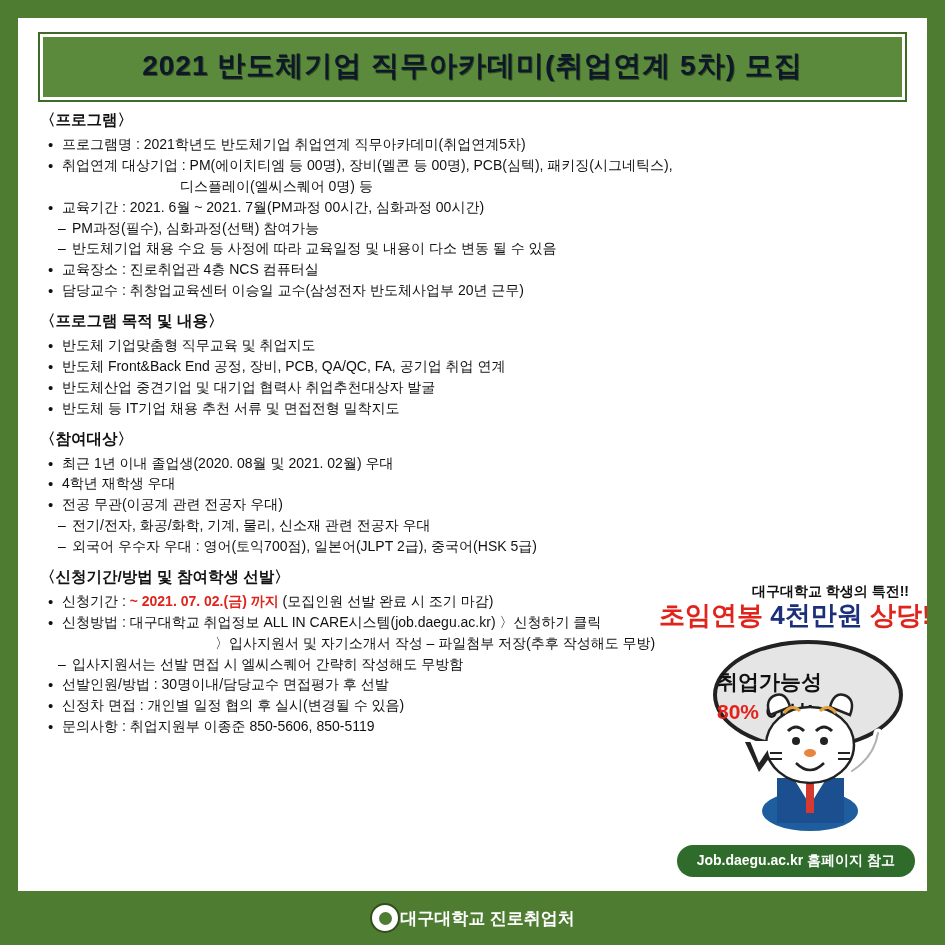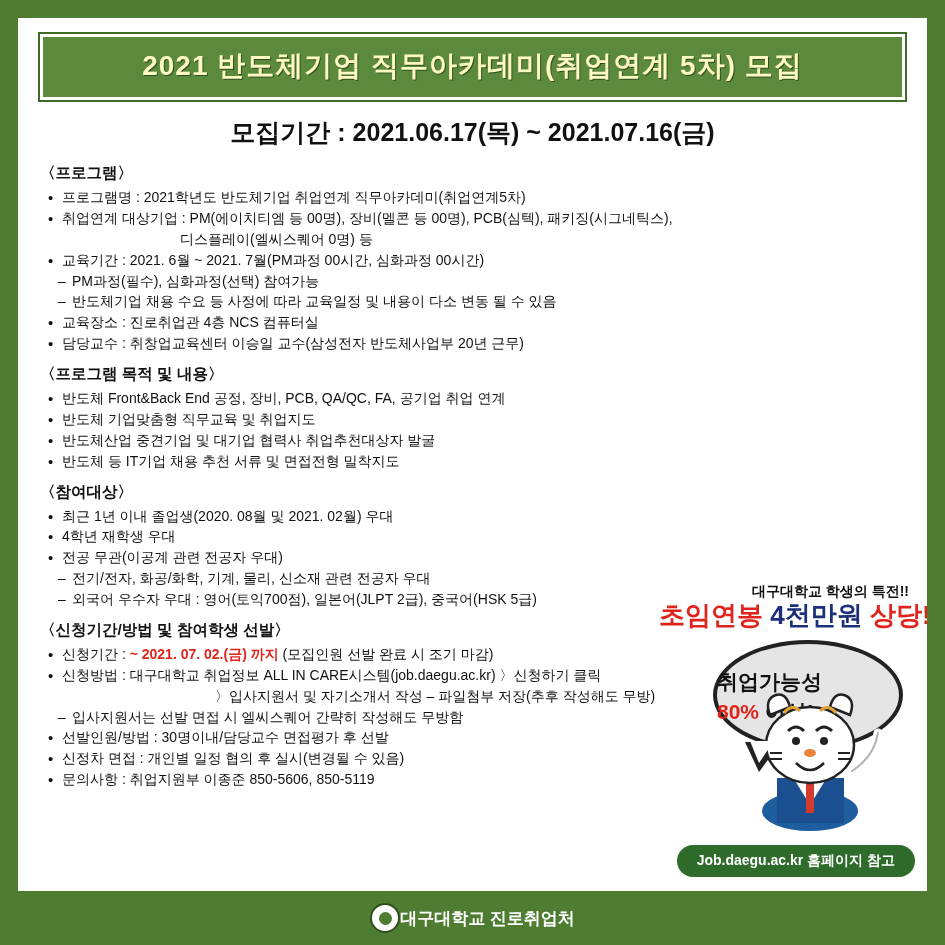--- a/index.html
+++ b/index.html
@@ -32,21 +32,21 @@
   }
   .title-bar {
     background: #5b8a3c;
     border: 3px solid #ffffff;
     outline: 2px solid #3e6b25;
     margin: 2px 6px 0 6px;
     padding: 10px 0 12px 0;
     text-align: center;
   }
   .title-bar .title-text {
-    color: #fef9c3;
+    color: #0f172a;
     font-size: 28px;
     font-weight: bold;
     letter-spacing: 1px;
     text-shadow: 1px 1px 0 #2e4f1b;
   }
   .subtitle {
     text-align: center;
     font-size: 25px;
     font-weight: bold;
     color: #111111;
@@ -227,41 +227,40 @@
 </head>
 <body>
 
 <div class="poster">
   <div class="inner">
 
     <div class="title-bar">
       <div class="title-text">2021 반도체기업 직무아카데미(취업연계 5차) 모집</div>
     </div>
 
-    <div class="subtitle">모집기간 : 2021.06.17(목) ~ 2021.07.16(금)</div>
 
     <div class="section">
       <div class="section-head">〈프로그램〉</div>
       <ul class="bullets">
         <li class="dot">프로그램명 : 2021학년도 반도체기업 취업연계 직무아카데미(취업연계5차)</li>
         <li class="dot">취업연계 대상기업 : PM(에이치티엠 등 00명), 장비(멜콘 등 00명), PCB(심텍), 패키징(시그네틱스),</li>
         <li class="indent2">디스플레이(엘씨스퀘어 0명) 등</li>
         <li class="dot">교육기간 : 2021. 6월 ~ 2021. 7월(PM과정 00시간, 심화과정 00시간)</li>
         <li class="dash">PM과정(필수), 심화과정(선택) 참여가능</li>
         <li class="dash">반도체기업 채용 수요 등 사정에 따라 교육일정 및 내용이 다소 변동 될 수 있음</li>
         <li class="dot">교육장소 : 진로취업관 4층 NCS 컴퓨터실</li>
         <li class="dot">담당교수 : 취창업교육센터 이승일 교수(삼성전자 반도체사업부 20년 근무)</li>
       </ul>
     </div>
 
     <div class="section">
       <div class="section-head">〈프로그램 목적 및 내용〉</div>
       <ul class="bullets">
+        <li class="dot">반도체 기업맞춤형 직무교육 및 취업지도</li>
         <li class="dot">반도체 Front&amp;Back End 공정, 장비, PCB, QA/QC, FA, 공기업 취업 연계</li>
-        <li class="dot">반도체 기업맞춤형 직무교육 및 취업지도</li>
         <li class="dot">반도체산업 중견기업 및 대기업 협력사 취업추천대상자 발굴</li>
         <li class="dot">반도체 등 IT기업 채용 추천 서류 및 면접전형 밀착지도</li>
       </ul>
     </div>
 
     <div class="section">
       <div class="section-head">〈참여대상〉</div>
       <ul class="bullets">
         <li class="dot">최근 1년 이내 졸업생(2020. 08월 및 2021. 02월) 우대</li>
         <li class="dot">4학년 재학생 우대</li>

